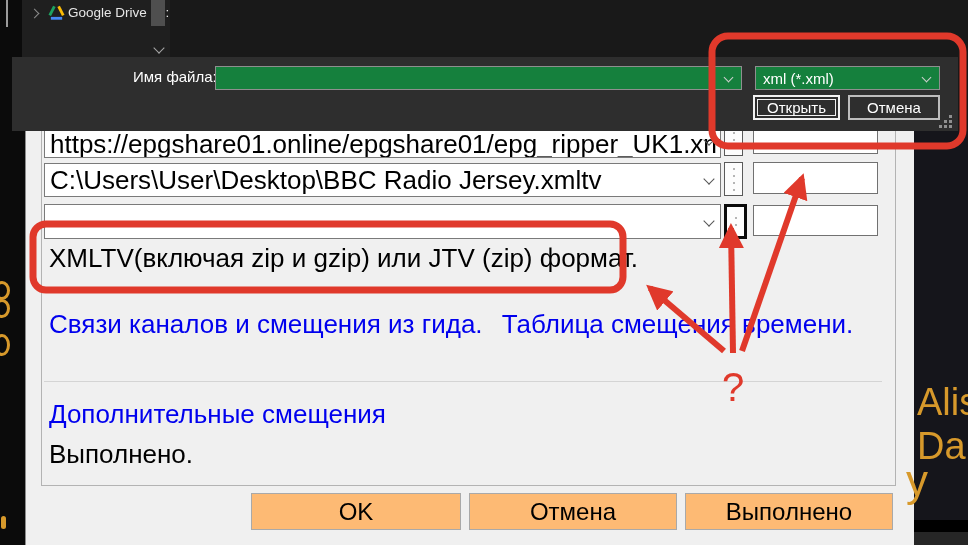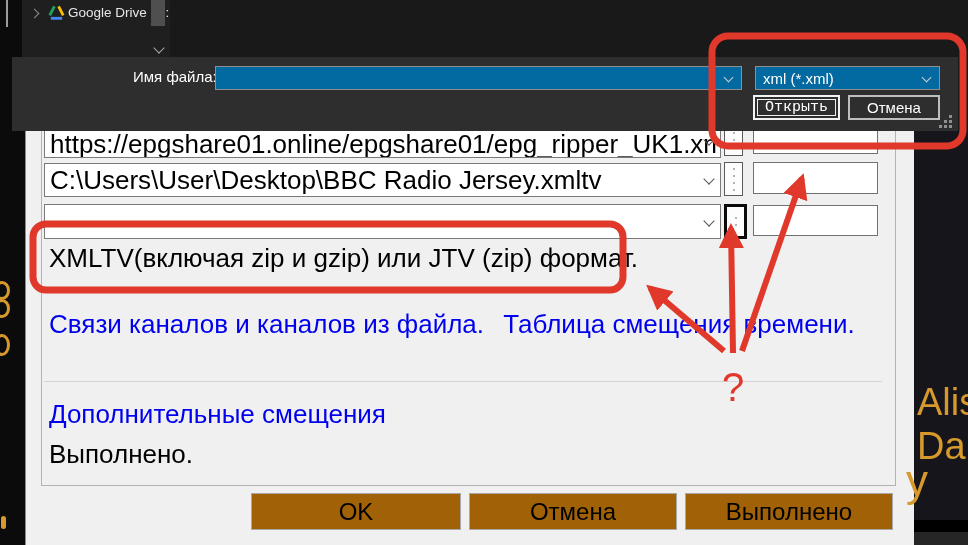--- a/index.html
+++ b/index.html
@@ -21,29 +21,29 @@
   .chev{display:inline-block;width:6px;height:6px;border:solid #8d8d8d;border-width:0;}
   .chev-right{border-top-width:1.5px;border-right-width:1.5px;transform:rotate(45deg);}
   .tree-chev{position:absolute;left:9px;top:8px;}
   .tree-ico{position:absolute;left:26px;top:3px;width:17px;height:16px;}
   .tree-lblwrap{position:absolute;left:46px;top:3px;}
   .scroll-thumb{position:absolute;left:129px;top:0;width:14px;height:26px;background:#4f4f4f;}
   .scroll-chev{position:absolute;left:133px;top:44px;width:7px;height:7px;border:solid #a6a6a6;border-width:0 1.5px 1.5px 0;transform:rotate(45deg);}
 
   .dark-bar{left:12px;top:57px;width:946px;height:74px;background:#2e2e2e;z-index:5;}
   .fname-label{position:absolute;left:121px;top:10px;color:#fff;font-size:15px;line-height:20px;}
-  .dark-combo{position:absolute;background:#0369a1;border:1px solid #8f8f8f;display:flex;align-items:center;}
+  .dark-combo{position:absolute;background:#15803d;border:1px solid #8f8f8f;display:flex;align-items:center;}
   .fname-combo{left:203px;top:9px;width:525px;height:22px;}
   .ftype-combo{left:743px;top:9px;width:183px;height:22px;}
   .dark-combo .txt{color:#fff;font-size:15px;padding-left:7px;white-space:nowrap;}
   .dark-combo .dchev{position:absolute;right:9px;top:7px;width:6px;height:6px;border:solid #cfcfcf;border-width:0 1.5px 1.5px 0;transform:rotate(45deg);}
   .dark-btn{position:absolute;top:38px;height:21px;background:#2e2e2e;color:#fff;font-size:15px;
     display:flex;align-items:center;justify-content:center;}
   .btn-open{left:741px;width:83px;border:2px solid #f2f2f2;
-    box-shadow:inset 0 0 0 2px #2e2e2e, inset 0 0 0 3px #efefef;font-family:Liberation Mono, monospace;}
+    box-shadow:inset 0 0 0 2px #2e2e2e, inset 0 0 0 3px #efefef;}
   .btn-dcancel{left:836px;width:88px;border:2px solid #bdbdbd;}
   .grip{position:absolute;left:932px;top:63px;width:3px;height:3px;background:#8f8f8f;
     box-shadow:-5px 5px #8f8f8f,0 5px #8f8f8f,5px 5px #8f8f8f,5px 0 #8f8f8f,5px -5px #8f8f8f;}
 
   
   .light-dialog{left:25px;top:131px;width:889px;height:414px;background:#f0f0f0;z-index:1;
     border-left:1px solid #8c8c8c;}
   .group-box{position:absolute;left:15px;top:-20px;width:853px;height:373px;border:1px solid #b3b3b3;}
   .src-combo{position:absolute;left:18px;width:675px;background:#fff;border:1px solid #7a7a7a;overflow:hidden;}
   .src-combo .txt{font-size:26px;color:#000;padding-left:5px;white-space:nowrap;}
@@ -53,21 +53,21 @@
     display:flex;flex-direction:column;align-items:center;justify-content:center;gap:5px;}
   .mini-btn i{width:2px;height:2px;background:#b5b5b5;display:block;}
   .mini-focused{border:3px solid #0a0a0a;}
   .side-field{position:absolute;left:727px;width:123px;background:#fff;border:1px solid #717171;}
   .note-text{position:absolute;left:23px;top:110px;font-size:26px;color:#000;line-height:34px;white-space:nowrap;}
   .links-line{position:absolute;left:23px;top:178px;font-size:26px;line-height:30px;white-space:nowrap;}
   .blue-link{color:#0000ee;text-decoration:none;cursor:pointer;}
   .divider{position:absolute;left:18px;top:250px;width:838px;height:1px;background:#d4d4d4;}
   .adv-link{position:absolute;left:23px;top:268px;font-size:26px;line-height:30px;}
   .status-text{position:absolute;left:23px;top:308px;font-size:26px;color:#000;line-height:30px;}
-  .dlg-btn{position:absolute;top:362px;height:37px;background:#a16207;border:1px solid #a9a9a9;
+  .dlg-btn{position:absolute;top:362px;height:37px;background:#fdba74;border:1px solid #a9a9a9;
     font-size:24px;color:#000;display:flex;align-items:center;justify-content:center;box-sizing:border-box;}
   .btn-ok{left:225px;width:210px;}
   .btn-cancel{left:443px;width:208px;}
   .btn-refresh{left:659px;width:208px;}
 
   
   .right-panel{left:914px;top:131px;width:54px;height:389px;background:#15151b;z-index:2;overflow:hidden;}
   .bg-line{position:absolute;left:3px;color:#d7992b;font-size:38px;white-space:nowrap;}
   .bg-y{left:906px;top:456px;color:#d7992b;font-size:44px;z-index:3;}
   .right-black{left:914px;top:520px;width:54px;height:12px;background:#000;z-index:2;}
@@ -154,21 +154,21 @@
   </div>
   <div class="mini-btn mini-focused" style="top:73px;height:29px;">
       <i></i>
       <i></i>
     </div>
   <div class="side-field" style="top:74px;height:29px;"></div>
 
   <div class="note-text">XMLTV(включая zip и gzip) или JTV (zip) формат.</div>
 
   <div class="links-line">
-    <span class="blue-link" style="margin-right:12px;">Связи каналов и каналов из файла.</span>
+    <span class="blue-link" style="margin-right:12px;">Связи каналов и смещения из гида.</span>
     <span class="blue-link">Таблица смещения времени.</span>
   </div>
 
   <div class="divider"></div>
 
   <div class="adv-link">
     <span class="blue-link">Дополнительные смещения</span>
   </div>
 
   <div class="status-text">Выполнено.</div>

